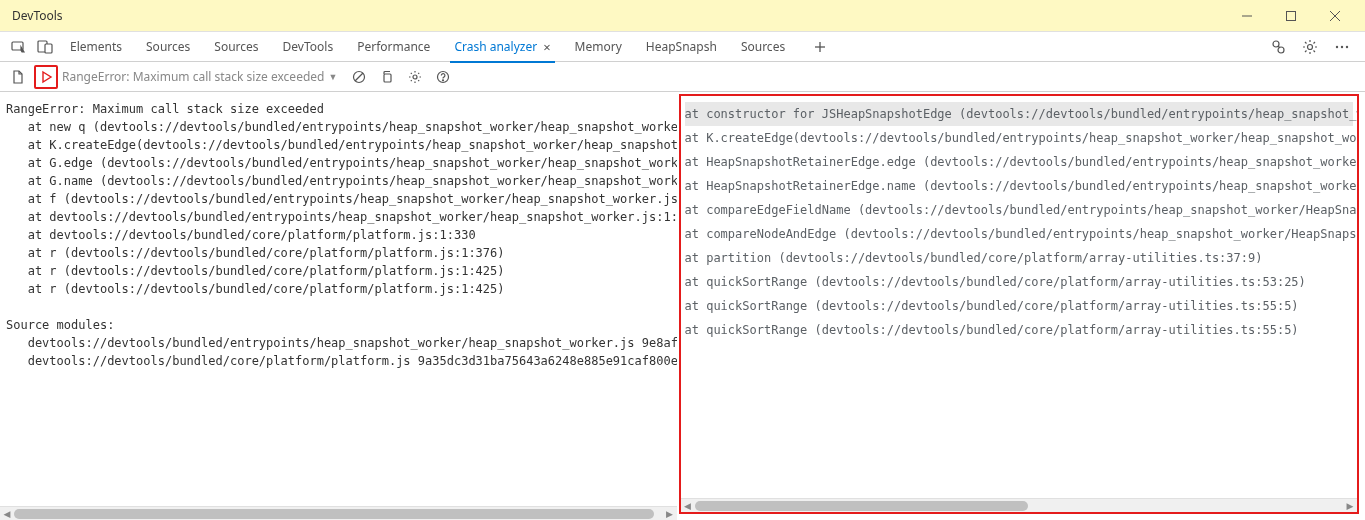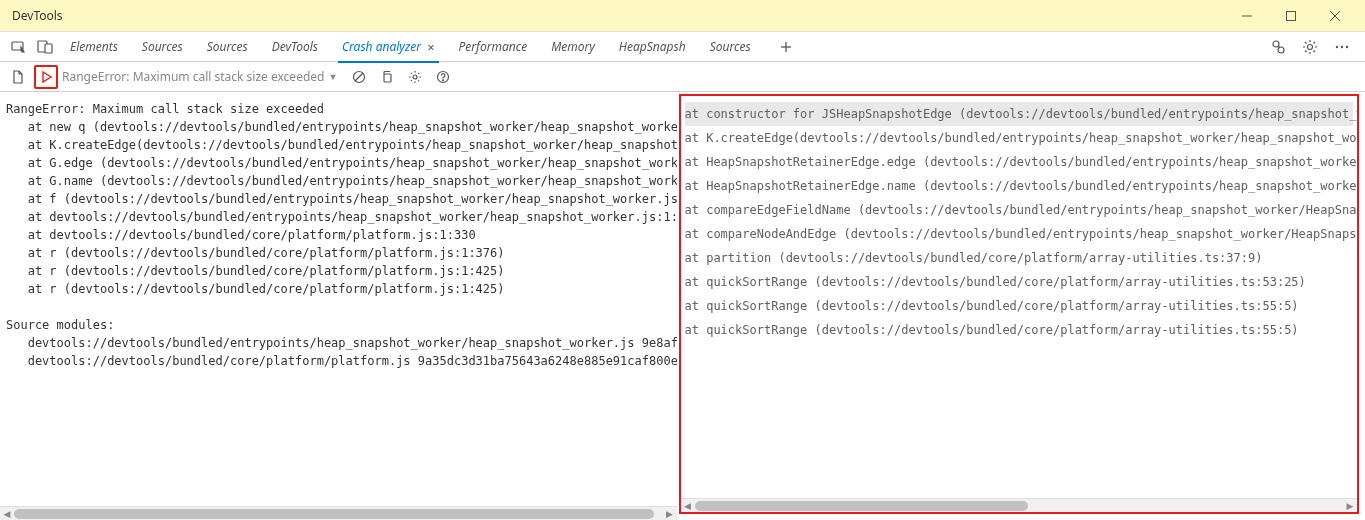--- a/index.html
+++ b/index.html
@@ -40,21 +40,20 @@
       font-size: 12px;
     }
     .win-btn svg { width: 10px; height: 10px; }
     .tabbar {
       height: 30px;
       display: flex;
       align-items: center;
       padding: 0 6px;
       border-bottom: 1px solid #d0d0d0;
       background: #fff;
-      font-style: italic;
     }
     .tab-icon {
       width: 26px;
       height: 26px;
       display: flex;
       align-items: center;
       justify-content: center;
       color: #555;
     }
     .tab-icon svg { width: 16px; height: 16px; }
@@ -215,27 +214,27 @@
     </div>
   <div class="tab">
       <span>Sources</span>
     </div>
   <div class="tab">
       <span>Sources</span>
     </div>
   <div class="tab">
       <span>DevTools</span>
     </div>
+  <div class="tab">
+      <span>Performance</span>
+    </div>
   <div class="tab active">
     <span>Crash analyzer</span>
     <span class="tab-close">×</span>
   </div>
-  <div class="tab">
-      <span>Performance</span>
-    </div>
   <div class="tab">
       <span>Memory</span>
     </div>
   <div class="tab">
       <span>HeapSnapsh</span>
     </div>
   <div class="tab">
       <span>Sources</span>
     </div>
   <div class="tab-icon" style="margin-left:10px;">

